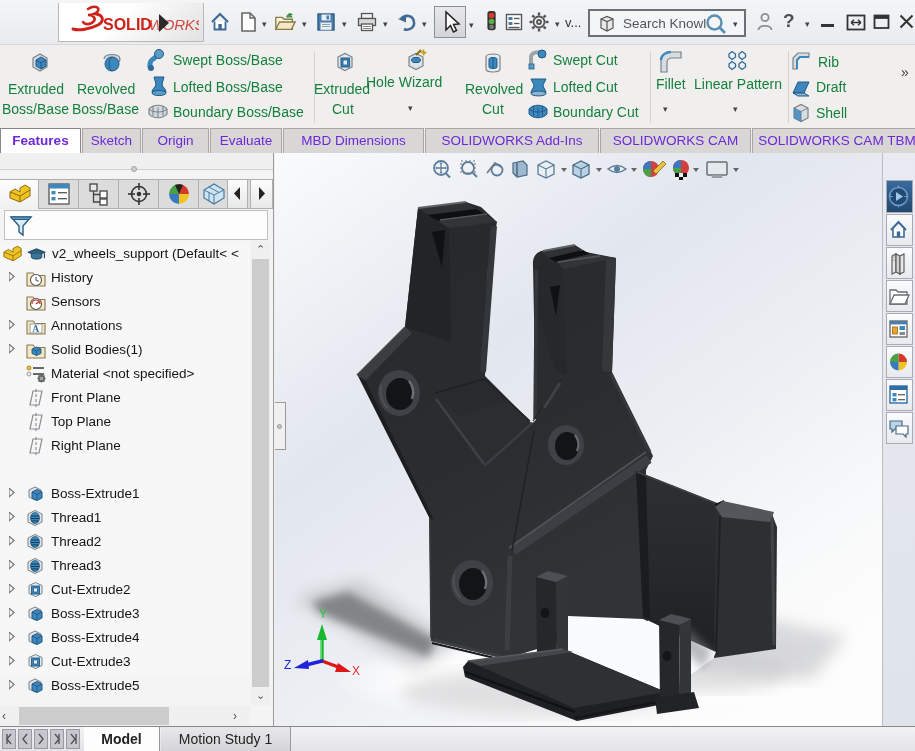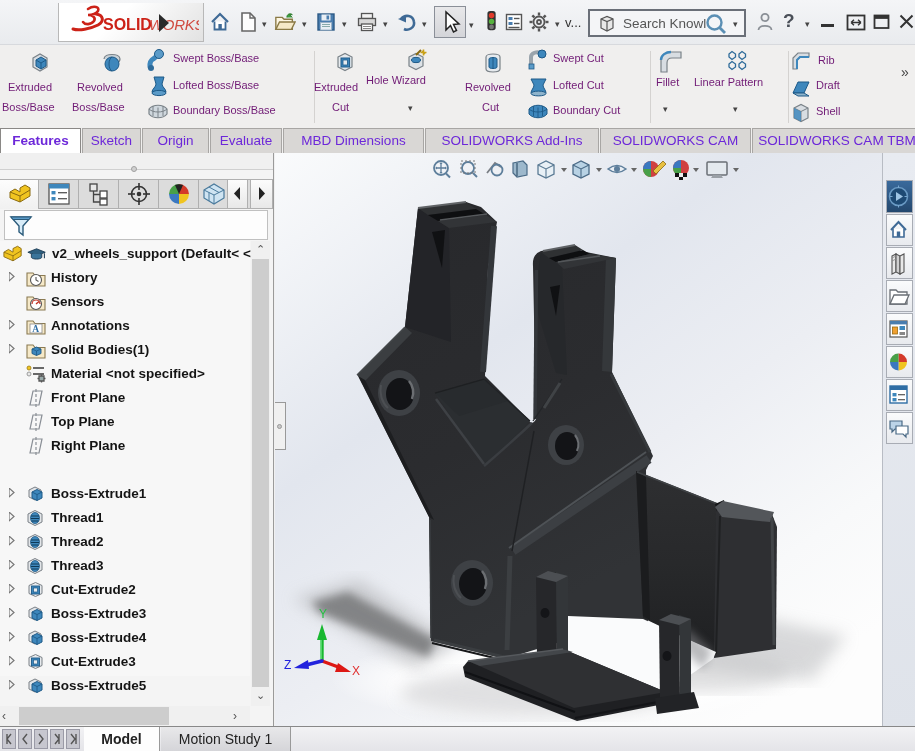--- a/index.html
+++ b/index.html
@@ -11,37 +11,37 @@
 #titlebar { position:absolute; left:0; top:0; width:915px; height:45px;
   background:linear-gradient(#f4f5f7,#e9ebee); border-bottom:1px solid #d7d9dd; }
 #logo { position:absolute; left:10px; top:3px; width:146px; height:39px;
   background:linear-gradient(135deg,#ffffff 40%,#e2e2e2); border:1px solid #b8b8b8; border-top:none;margin-left:48px; }
 #logoArrow { position:absolute; left:153px; top:10px; width:22px; height:26px; }
 .tbico { position:absolute; top:11px; width:22px; height:22px; }
 .caret { position:absolute; top:19px; width:8px; height:8px; color:#444; font-size:9px; }
 
 
 #ribbon { position:absolute; left:0; top:45px; width:915px; height:83px; background:#f0efee; }
-.rtxt { position:absolute; font-size:11px; color:#701a75; white-space:nowrap; }
+.rtxt { position:absolute; font-size:14px; color:#15803d; white-space:nowrap; }
 .rsep { position:absolute; top:6px; width:1px; height:72px; background:#d4d2d0; }
 
 
 #tabrow { position:absolute; left:0; top:128px; width:915px; height:25px; background:#f0efee; }
 .ctab { position:absolute; top:0; height:25px; background:#d9d7d5; border:1px solid #a8a6a4; border-bottom:none;
   font-size:13.5px; color:#6d28d9; text-align:center; line-height:24px; }
 .ctab.active { background:#ffffff; font-weight:bold; border-color:#8a8886; }
 
 
 #leftpanel { position:absolute; left:0; top:153px; width:274px; height:573px; background:#f4f4f4; border-right:1px solid #9a9a9a; }
 #lp-topstrip { position:absolute; left:0; top:0; width:273px; height:17px; background:#f0f0f0; border-bottom:1px solid #d0d0d0;}
 #lp-tabs { position:absolute; left:0; top:26px; width:273px; height:30px; background:#dcdcdc; border-top:1px solid #b0b0b0; border-bottom:1px solid #b0b0b0;}
 .lptab { position:absolute; top:0px; width:39px; height:29px; border-right:1px solid #b0b0b0; }
 .lptab.active { background:linear-gradient(#fdfdfd,#f0f0f0); }
 #lp-filter { position:absolute; left:4px; top:57px; width:264px; height:30px; background:#fdfdfd; border:1px solid #c0c0c0; }
-#tree { position:absolute; left:0; top:88px; width:250px; height:435px; background:#f7f7f7;font-weight:bold; }
+#tree { position:absolute; left:0; top:88px; width:250px; height:435px; background:#f7f7f7; }
 .trow { position:absolute; left:0; height:24px; width:250px; font-size:13.5px; color:#141414; }
 .trow .arr { position:absolute; left:9px; top:6px; width:8px; height:12px; }
 .trow .lbl { position:absolute; left:51px; top:4px; white-space:nowrap; }
 .trow .ico { position:absolute; left:26px; top:2px; width:20px; height:20px; }
 #vscroll { position:absolute; left:251px; top:88px; width:19px; height:465px; background:#f0f0f0; }
 #vthumb { position:absolute; left:1px; top:18px; width:17px; height:430px; background:#cdcdcd; }
 #hscroll { position:absolute; left:0; top:553px; width:250px; height:20px; background:#f0f0f0; }
 #hthumb { position:absolute; left:19px; top:1px; width:150px; height:18px; background:#cdcdcd; }
 
 

